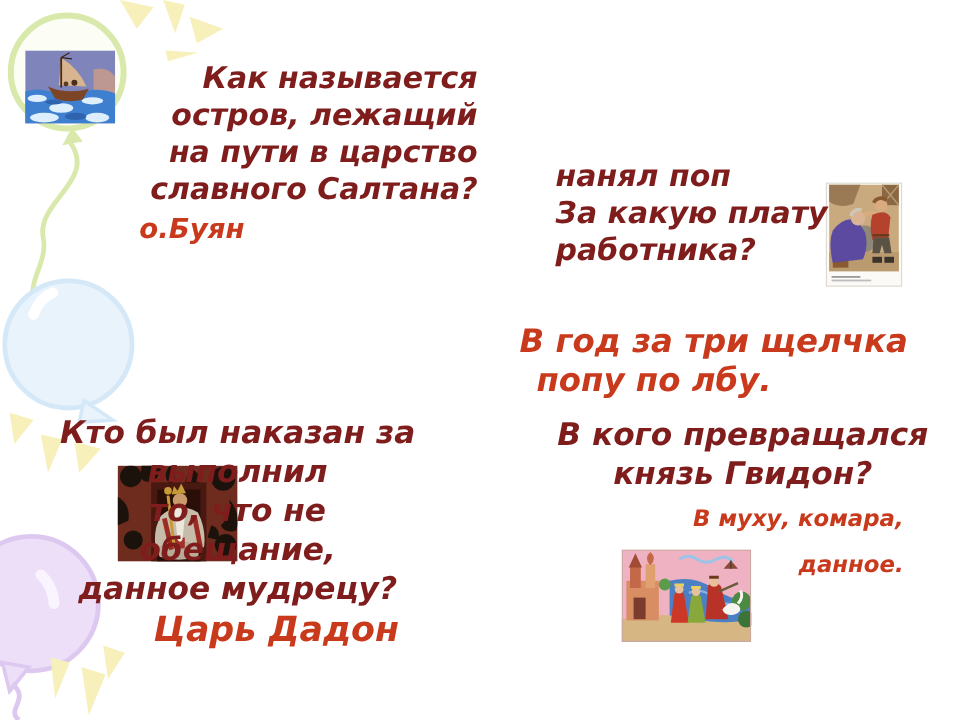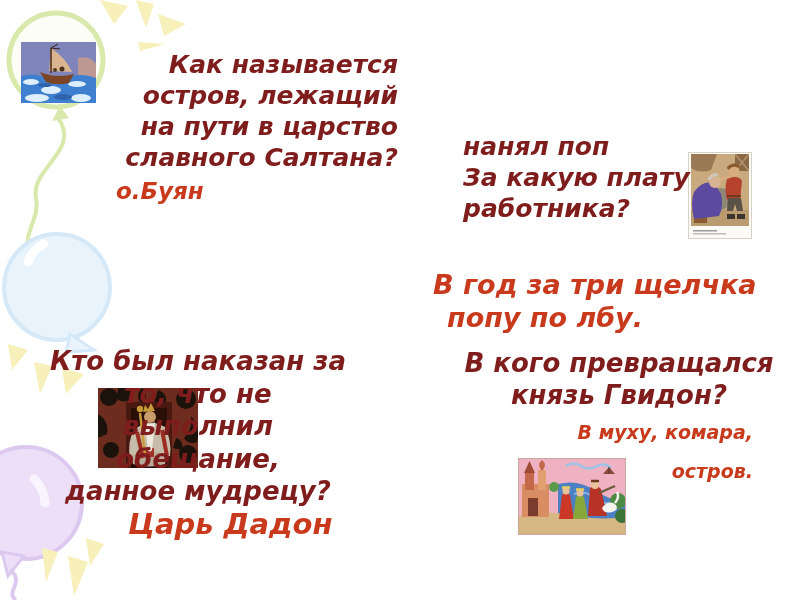--- a/index.html
+++ b/index.html
@@ -197,29 +197,29 @@
     <div>За какую плату</div>
     <div>работника?</div>
   </div>
   <div class="txt a" id="a2">
     <div>В год за три щелчка</div>
     <div class="indent">попу по лбу.</div>
   </div>
 
   <div class="txt q" id="q3">
     <div>Кто был наказан за</div>
+    <div>выполнил</div>
     <div>то, что не</div>
-    <div>выполнил</div>
     <div>обещание,</div>
     <div>данное мудрецу?</div>
   </div>
   <div class="txt a" id="a3">Царь Дадон</div>
 
   <div class="txt q" id="q4">
     <div>В кого превращался</div>
     <div>князь Гвидон?</div>
   </div>
   <div class="txt a" id="a4">
     <div>В муху, комара,</div>
-    <div>остров.</div>
+    <div>данное.</div>
   </div>
 
 </div>
 
 </body></html>

